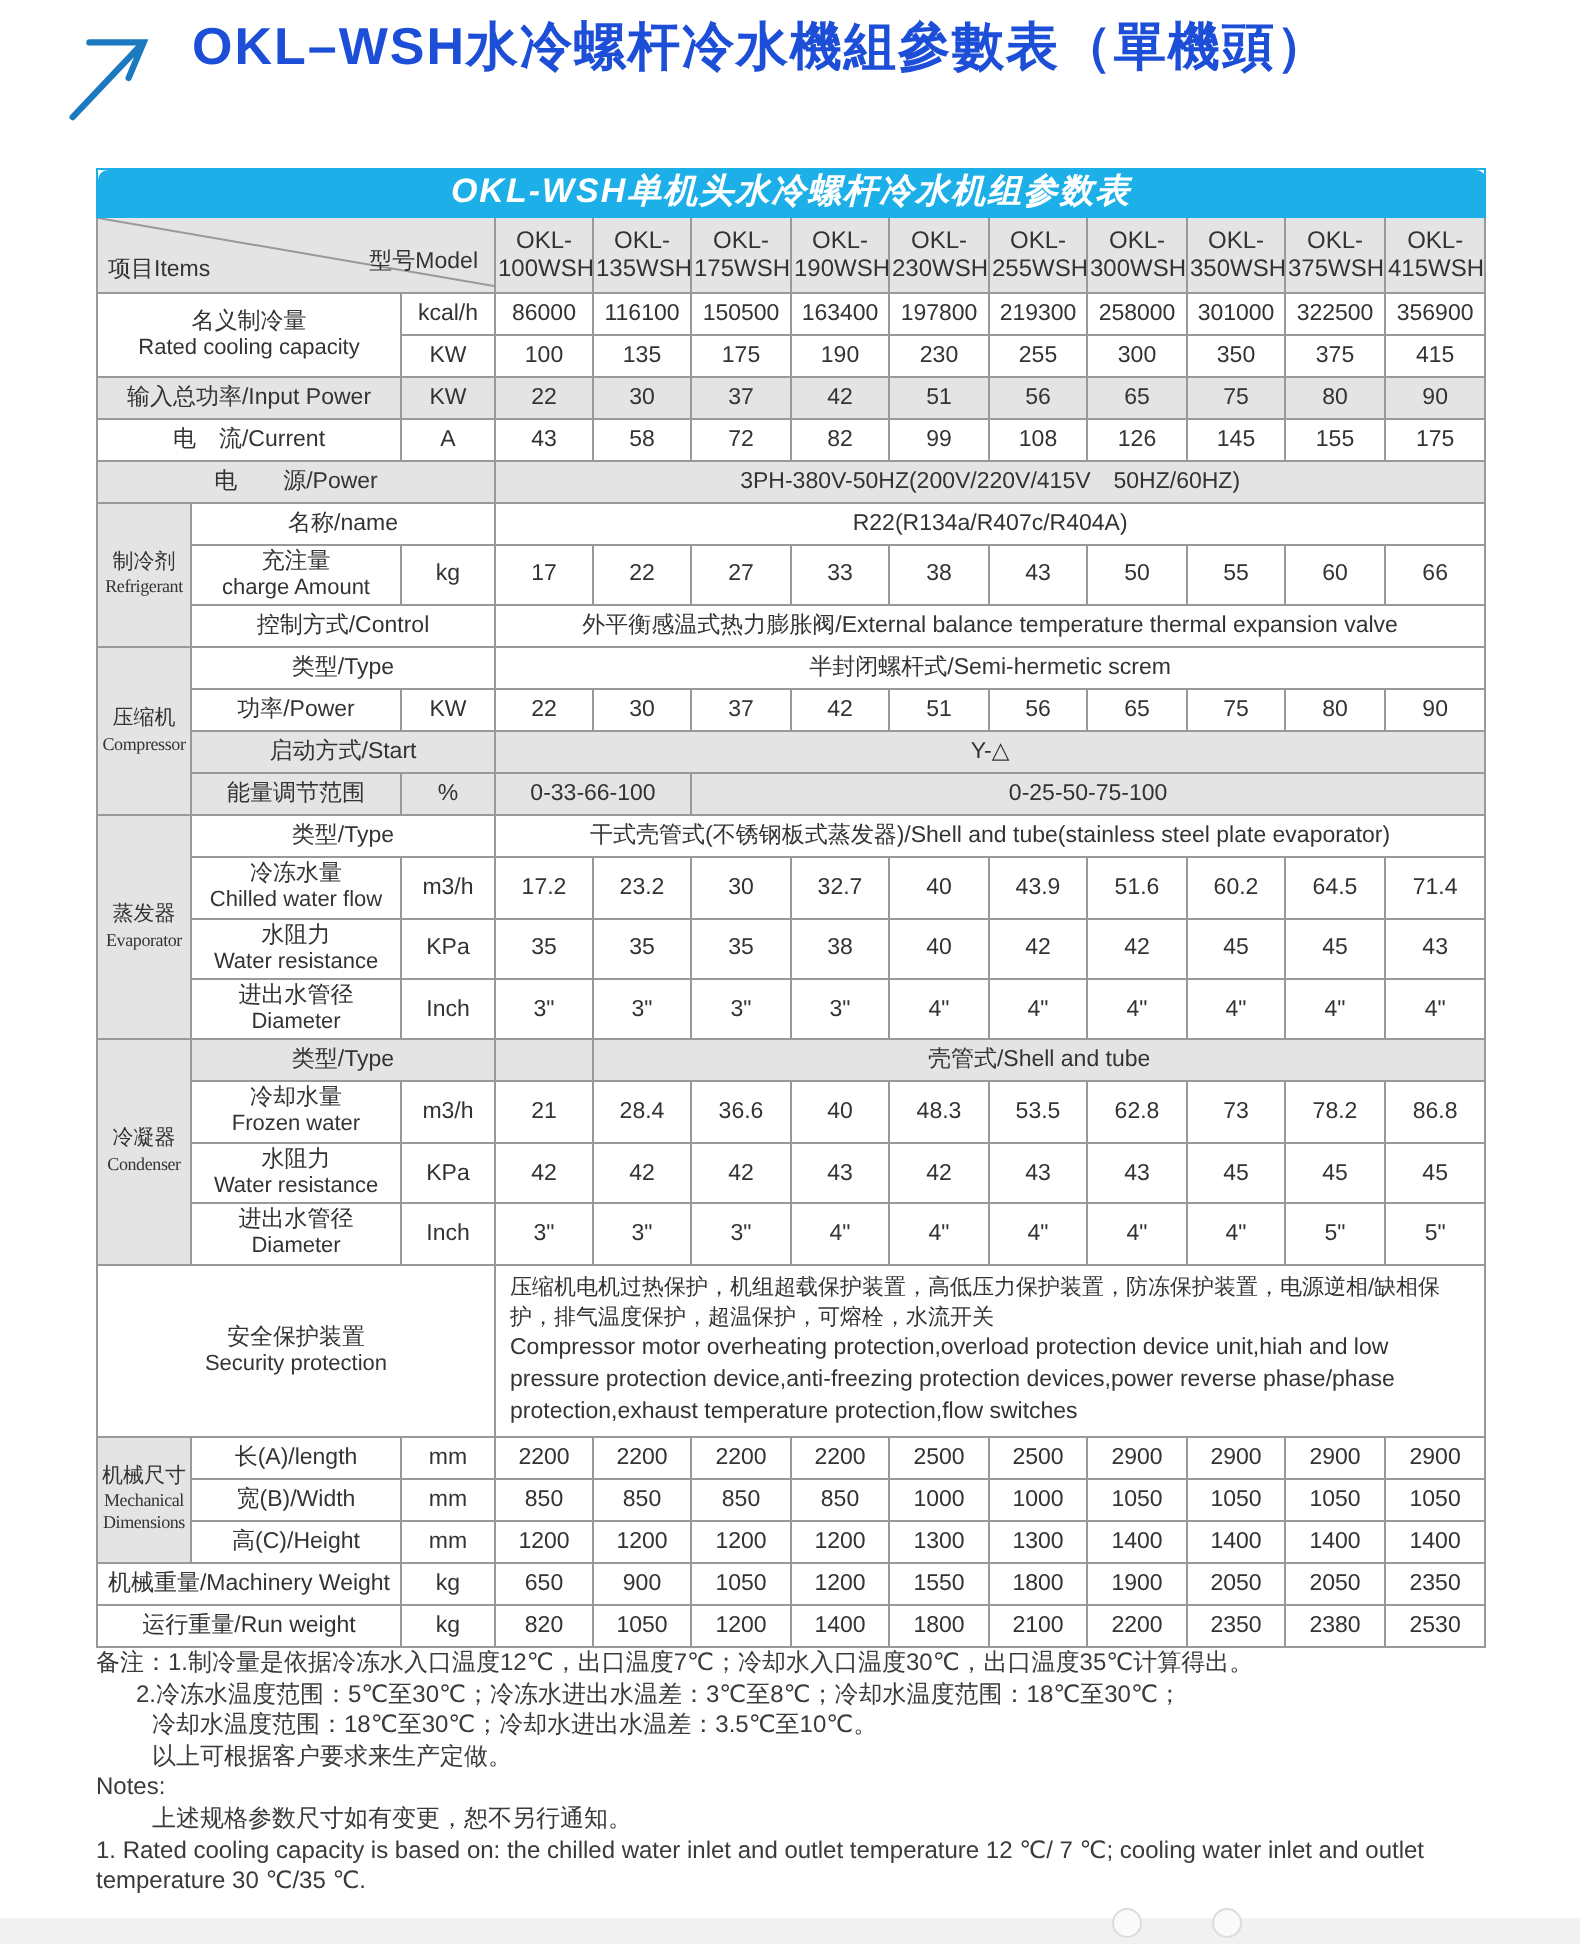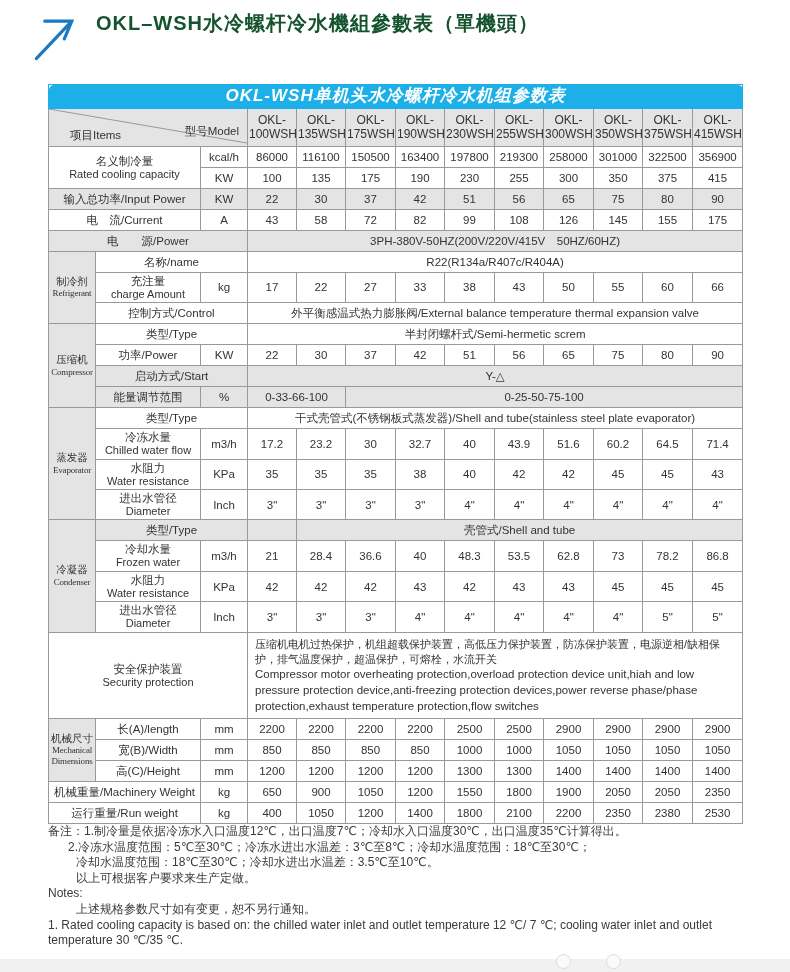--- a/index.html
+++ b/index.html
@@ -5,21 +5,21 @@
   html,body{margin:0;padding:0;}
   body{
     width:790px;height:972px;position:relative;overflow:hidden;
     background:#ffffff;color:#333;
     font-family:"Liberation Sans","DejaVu Sans",sans-serif;
   }
   
   .page-header{display:flex;align-items:flex-start;padding:8px 0 0 24px;height:74px;box-sizing:border-box;}
   .logo{width:62px;height:56px;flex:0 0 62px;margin-top:2px;}
   .titles{margin-left:10px;}
-  .title-zh{font-size:20px;font-weight:600;color:#14532d;letter-spacing:1px;line-height:30px;}
+  .title-zh{font-size:26px;font-weight:600;color:#1d4ed8;letter-spacing:1px;line-height:30px;}
   .title-en{font-size:16.5px;color:#1c1c1c;margin-top:2px;letter-spacing:0.2px;}
   
   .table-wrap{margin:10px 0 0 48px;width:694px;}
   table{border-collapse:collapse;table-layout:fixed;width:694px;color:#333;}
   td{border:1px solid #999;text-align:center;vertical-align:middle;
      padding:1px 1px;font-size:11.5px;line-height:1.22;overflow:hidden;}
   tr{height:21px;}
   tr.banner-row{height:19px;font-style:italic;}
   tr.banner-row td{
     background:#1db0e8;color:#fff;font-size:17px;font-weight:bold;
@@ -28,21 +28,21 @@
   tr.model-row{height:38px;}
   tr.model-row td{background:#e4e4e4;}
   .model-cell div{font-size:12px;line-height:14px;}
   tr.shaded td{background:#e4e4e4;}
   .group-cell{background:#e4e4e4;font-size:10.5px;padding:0;font-family:Liberation Serif, serif;}
   .group-cell .g-en{font-size:9px;letter-spacing:-0.2px;}
   .label-cell .l2{font-size:11px;}
   .corner{position:relative;padding:0;}
   .corner svg{position:absolute;left:0;top:0;width:100%;height:100%;}
   .corner .c-model{position:absolute;right:8px;bottom:8px;font-size:11.5px;}
-  .corner .c-items{position:absolute;left:21px;bottom:4px;font-size:11.5px;}
+  .corner .c-items{position:absolute;left:5px;bottom:4px;font-size:11.5px;}
   .merged.left{text-align:left;padding:4px 7px;margin-top:48px;}
   .sec-zh{font-size:11px;line-height:1.4;}
   .sec-en{font-size:11.5px;line-height:1.35;}
   
   #notes{margin:0 0 0 48px;font-size:12px;color:#3a3a3a;line-height:15.6px;width:720px;}
   
   .bottom-band{position:absolute;left:0;right:0;bottom:0;height:13px;background:#f1f1f1;}
   .bb-circle{position:absolute;bottom:3px;width:13px;height:13px;border:1px solid #dcdcdc;
              border-radius:50%;background:#fafafa;}
 </style>
@@ -441,21 +441,21 @@
           <td class="data-cell">1550</td>
           <td class="data-cell">1800</td>
           <td class="data-cell">1900</td>
           <td class="data-cell">2050</td>
           <td class="data-cell">2050</td>
           <td class="data-cell">2350</td>
         </tr>
         <tr>
           <td colspan="2" class="label-cell">运行重量/Run weight</td>
           <td class="unit-cell">kg</td>
-          <td class="data-cell">400</td>
+          <td class="data-cell">820</td>
           <td class="data-cell">1050</td>
           <td class="data-cell">1200</td>
           <td class="data-cell">1400</td>
           <td class="data-cell">1800</td>
           <td class="data-cell">2100</td>
           <td class="data-cell">2200</td>
           <td class="data-cell">2350</td>
           <td class="data-cell">2380</td>
           <td class="data-cell">2530</td>
         </tr>

